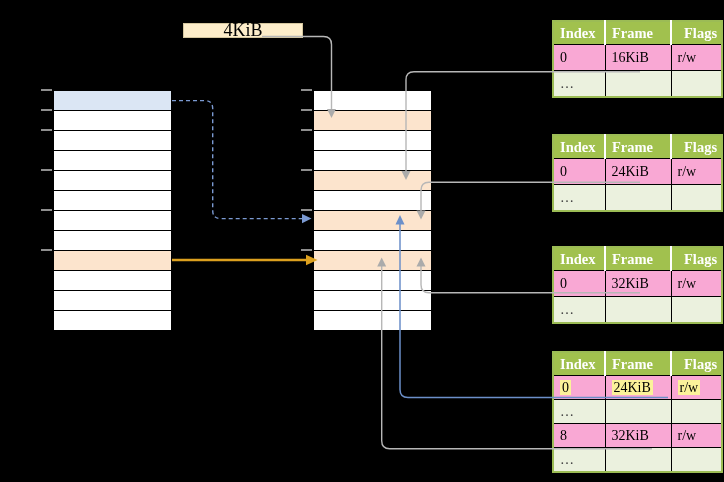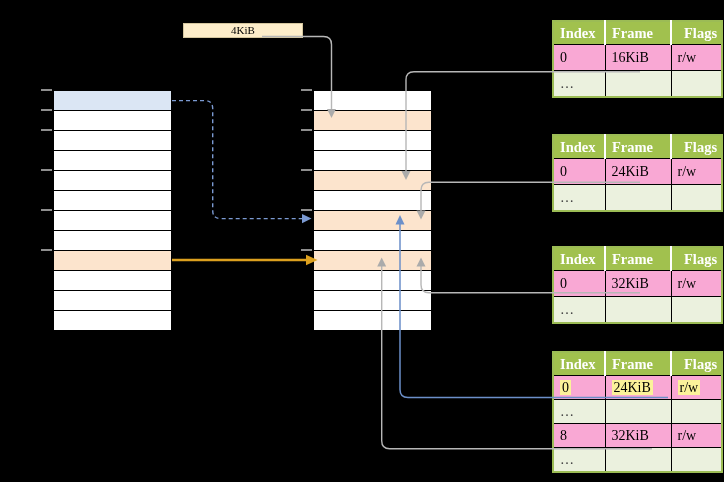--- a/index.html
+++ b/index.html
@@ -16,21 +16,21 @@
   .mem-row{height:19px;border-bottom:1px solid #000;background:#fff;}
   .mem-row:last-child{border-bottom:none;height:18px;}
   .v-white{background:#fff;}
   .v-blue{background:var(--c-blue_row);}
   .v-orange{background:var(--c-orange_row);}
   .tick{position:absolute;width:11px;height:2px;background:var(--c-tick);}
   
   .size-label{
     position:absolute;left:183px;top:23px;width:118px;height:13px;
     background:var(--c-label_bg);border:1px solid var(--c-label_border);
-    text-align:center;font-size:11px;line-height:13px;color:#000;
+    text-align:center;font-size:18px;line-height:13px;color:#000;
   }
   
   table.ptable{
     position:absolute;left:552px;width:169px;table-layout:fixed;
     border-collapse:collapse;border:2px solid var(--c-green_border);
     background:#f9a8d4;font-size:14px;
   }
   .ptable th{
     background:var(--c-green_header);color:#fff;font-weight:bold;
     text-align:left;height:20px;padding:1px 6px;

